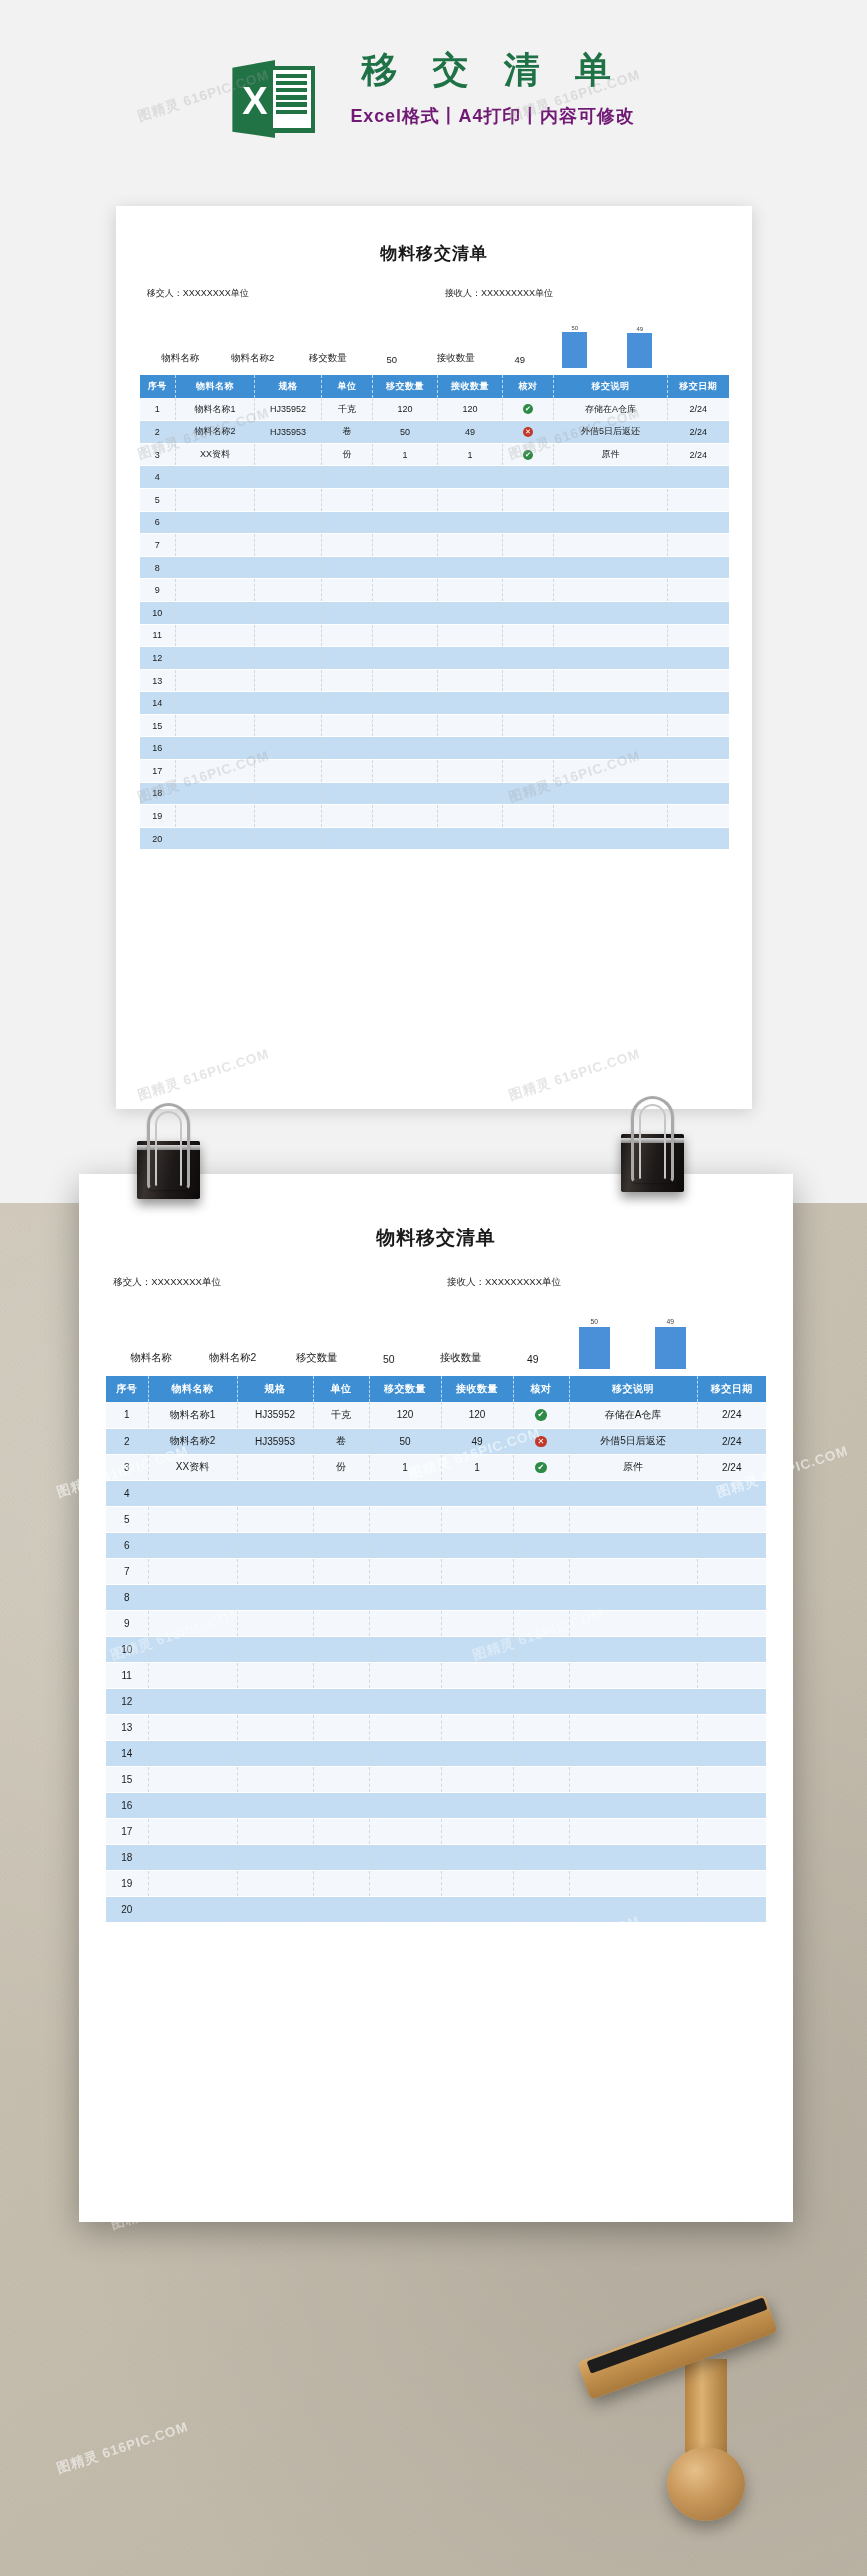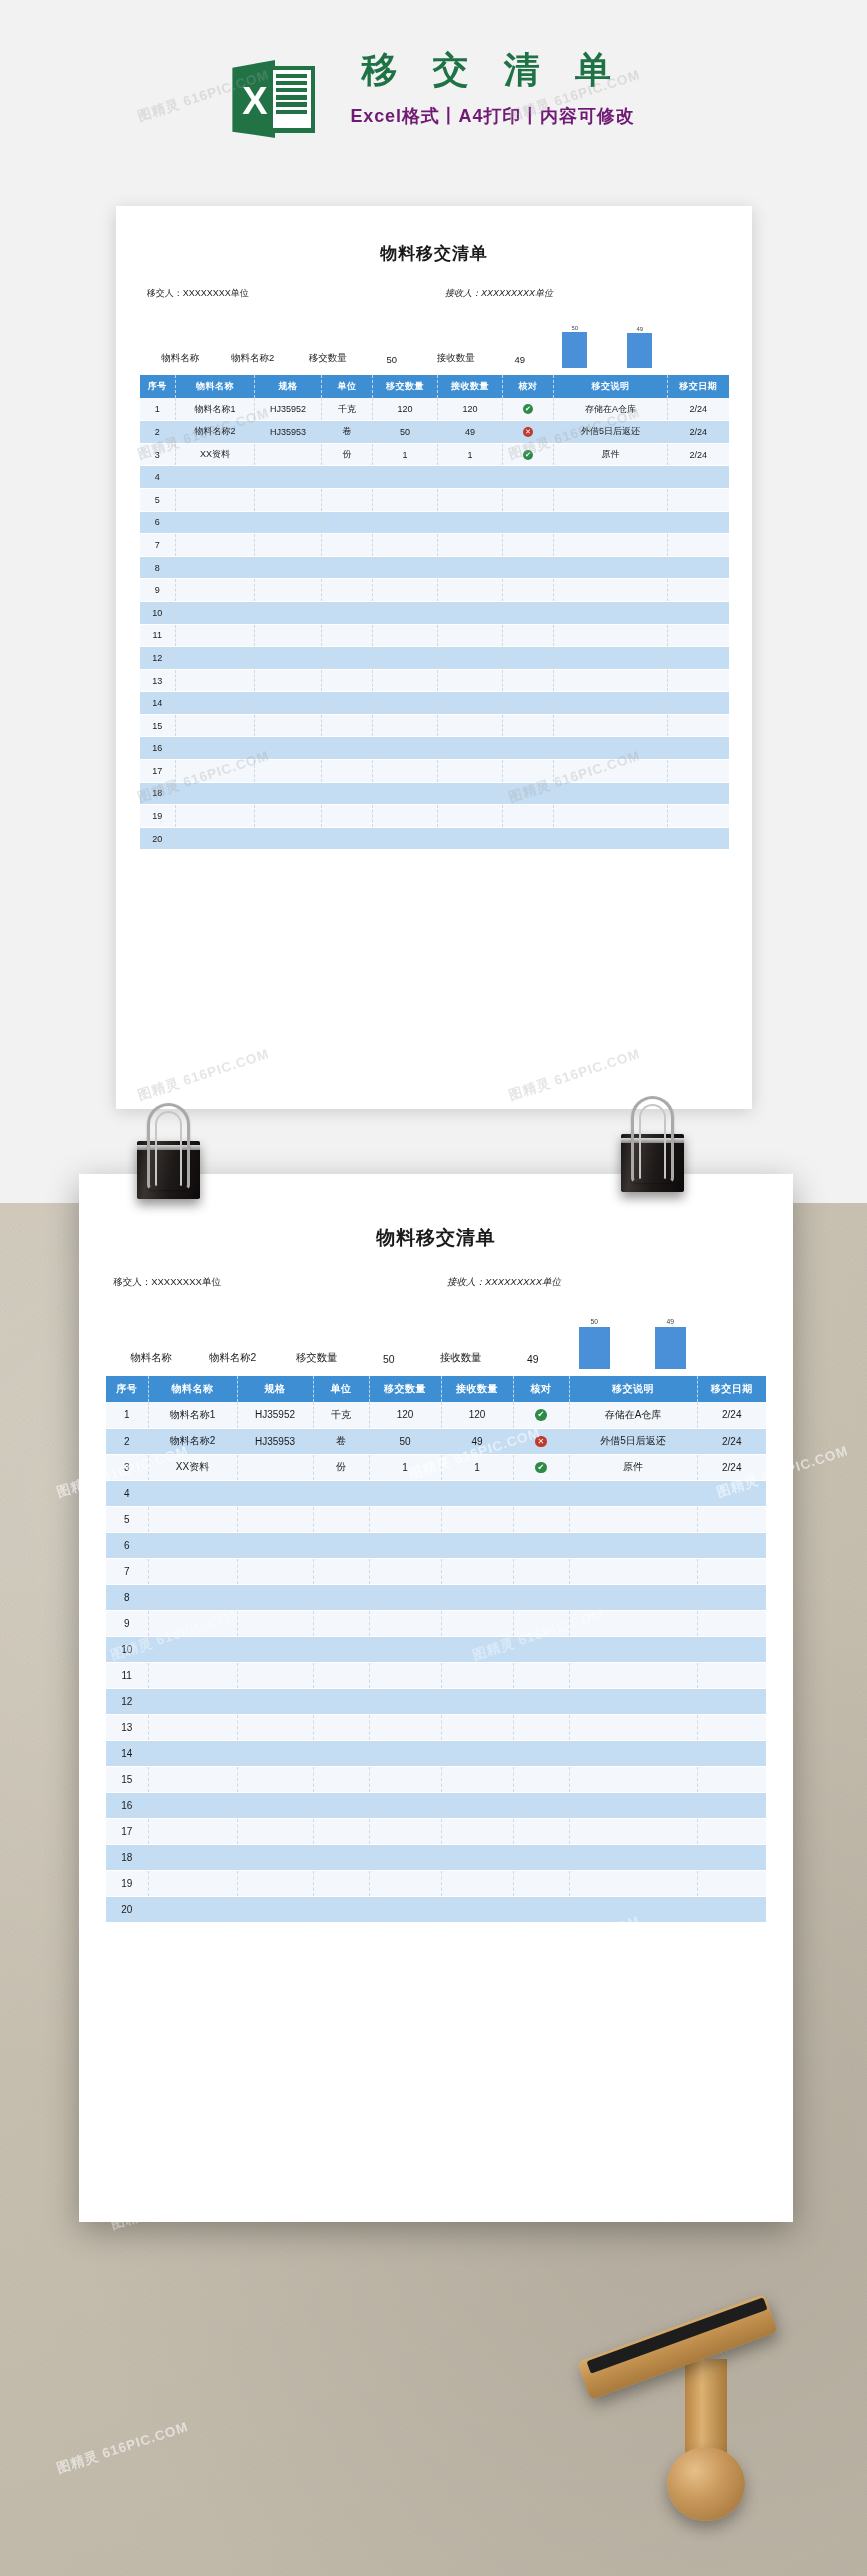--- a/index.html
+++ b/index.html
@@ -120,21 +120,21 @@
   }
 
   .party-row {
     display: flex;
     font-size: 9px;
     color: #222;
     margin-bottom: 16.3px;
     padding: 0 7.2px;
   }
   .party-row .party-left { width: 50%; }
-  .party-row .party-right { width: 50%; padding-left: 11px; font-style: italic; }
+  .party-row .party-right { width: 50%; padding-left: 11px; }
 
   .summary-row {
     display: flex;
     align-items: flex-end;
     font-size: 9.5px;
     color: #1a1a1a;
     height: 52px;
     padding: 0 7.2px;
     margin-bottom: 7.2px;
   }

